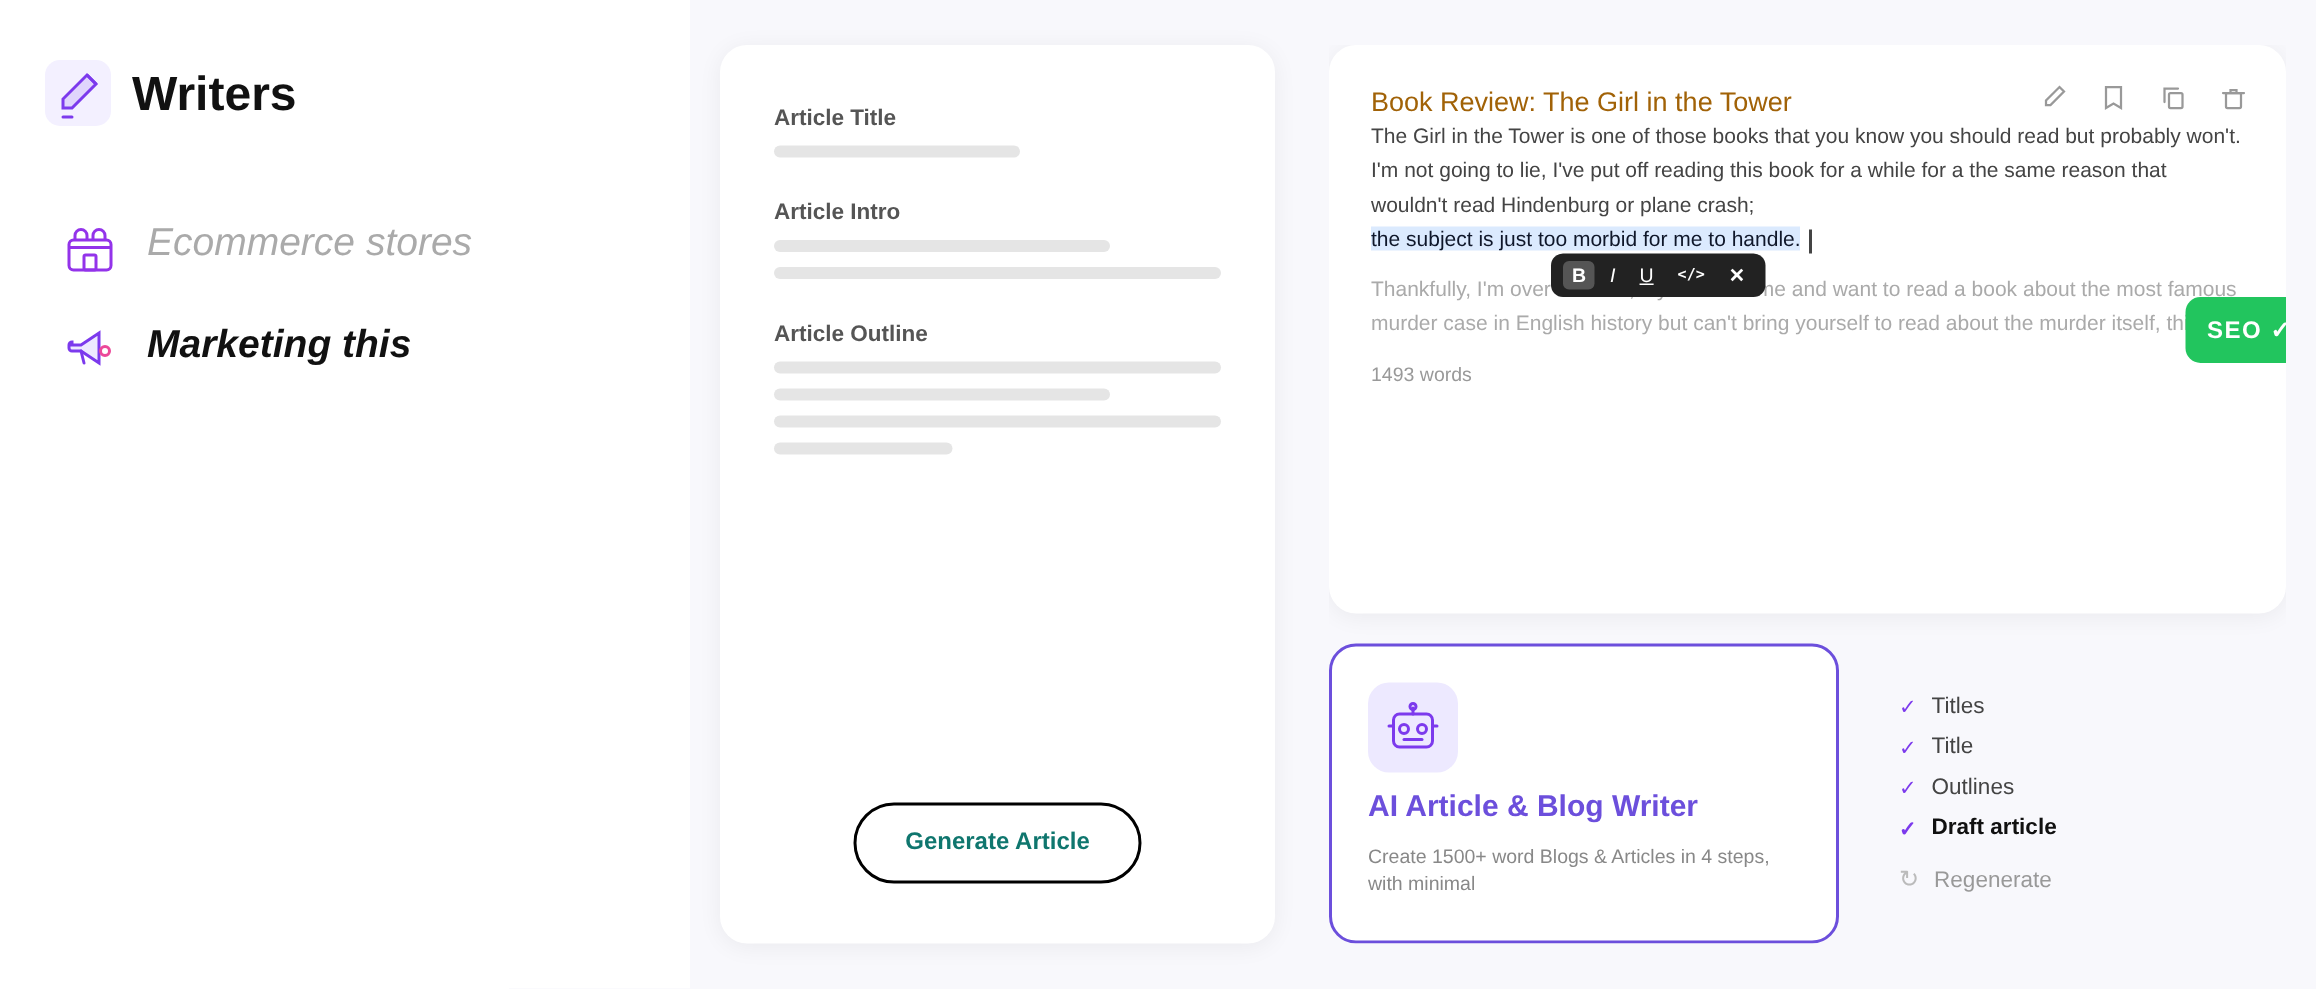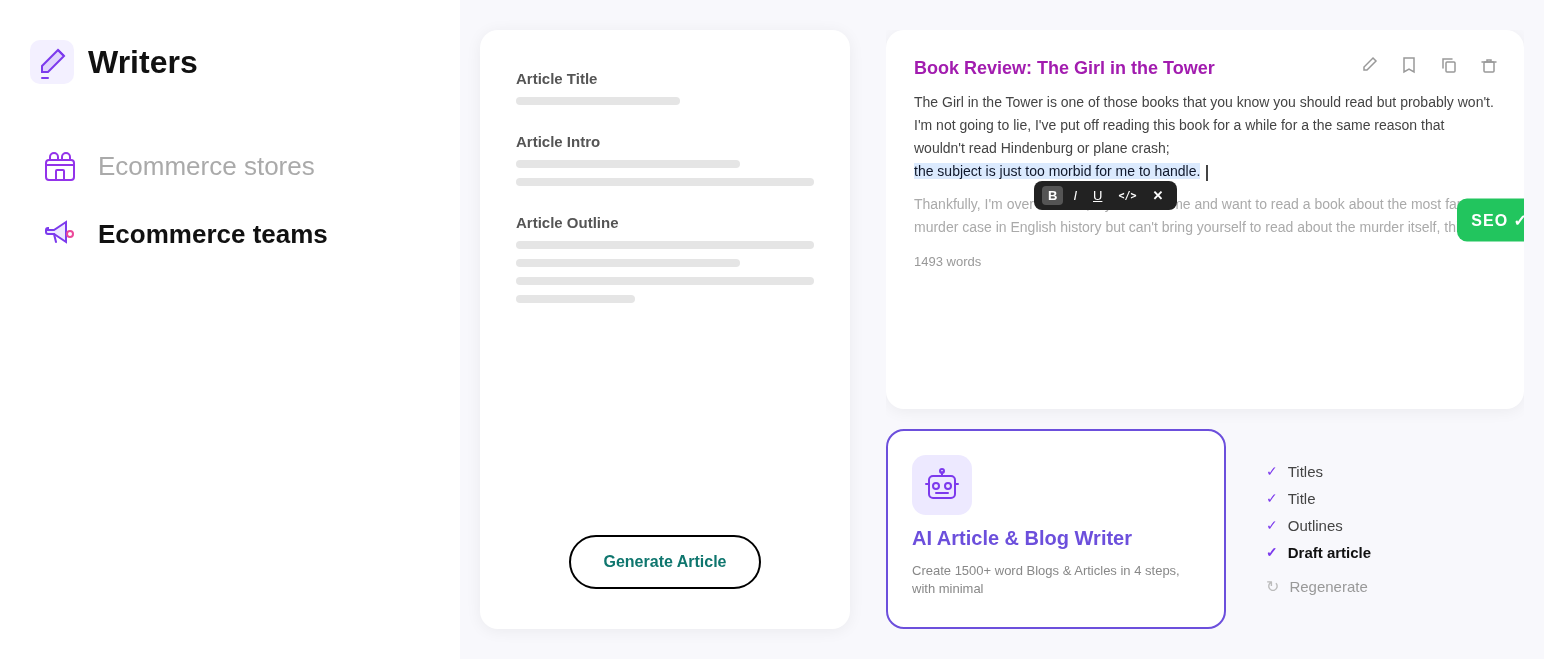--- a/index.html
+++ b/index.html
@@ -36,26 +36,26 @@
     }
 
     .sidebar-logo-text {
       font-size: 32px;
       font-weight: 800;
       color: #111;
     }
 
     .sidebar-item {
       display: flex;
-      align-items: center;
       gap: 18px;
       padding: 14px 10px;
       cursor: pointer;
       border-radius: 10px;
       position: relative;
+      font-style: italic;
     }
 
     .sidebar-item-icon {
       width: 40px;
       height: 40px;
       display: flex;
       align-items: center;
       justify-content: center;
     }
 
@@ -185,23 +185,22 @@
       height: 26px;
       display: flex;
       align-items: center;
       justify-content: center;
       cursor: pointer;
       color: #999;
     }
 
     .article-title {
       font-size: 18px;
-      font-weight: 700;
-      color: #a21caf;
-      margin-bottom: 12px;
+      font-weight: 400;
+      color: #a16207;
     }
 
     .article-body {
       font-size: 14px;
       line-height: 1.65;
       color: #444;
       position: relative;
     }
 
     .highlighted-text {
@@ -396,21 +395,21 @@
   </div>
 
   <div class="sidebar-item active">
     <div class="sidebar-item-icon">
       <svg width="36" height="36" viewBox="0 0 36 36" fill="none">
         <path d="M6 14h6l12-8v20L12 18H6a2 2 0 01-2-2v-2a2 2 0 012-2z" stroke="#7c3aed" stroke-width="2" fill="#ede9ff"></path>
         <path d="M12 18l2 8" stroke="#7c3aed" stroke-width="2" stroke-linecap="round"></path>
         <circle cx="28" cy="18" r="3" stroke="#ec4899" stroke-width="2" fill="none"></circle>
       </svg>
     </div>
-    <span class="sidebar-item-label">Ecommerce teams</span>
+    <span class="sidebar-item-label">Marketing this</span>
   </div>
 
 </aside>
 
 <main class="main-content">
 
   <div class="article-form-panel">
     <div class="form-field">
       <span class="form-label">Article Title</span>
       <div class="form-line short"></div>

